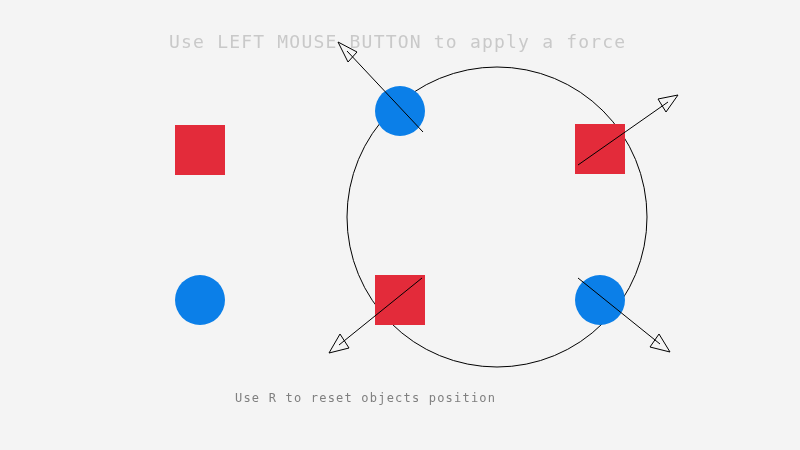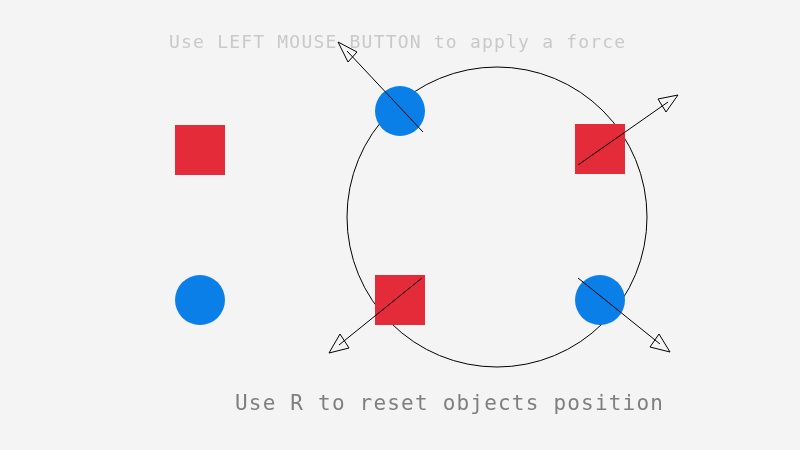--- a/index.html
+++ b/index.html
@@ -36,21 +36,21 @@
   }
   #hint-top {
     left: 169px;
     top: 31px;
     font-size: 18px;
     color: #c9c9c9;
   }
   #hint-bottom {
     left: 235px;
     top: 391px;
-    font-size: 21px;
+    font-size: 12px;
     color: #7f7f7f;
   }
 </style>
 </head>
 <body>
 
 <div id="stage">
 
   <svg id="scene-svg" viewBox="0 0 800 450" xmlns="http://www.w3.org/2000/svg">
 

